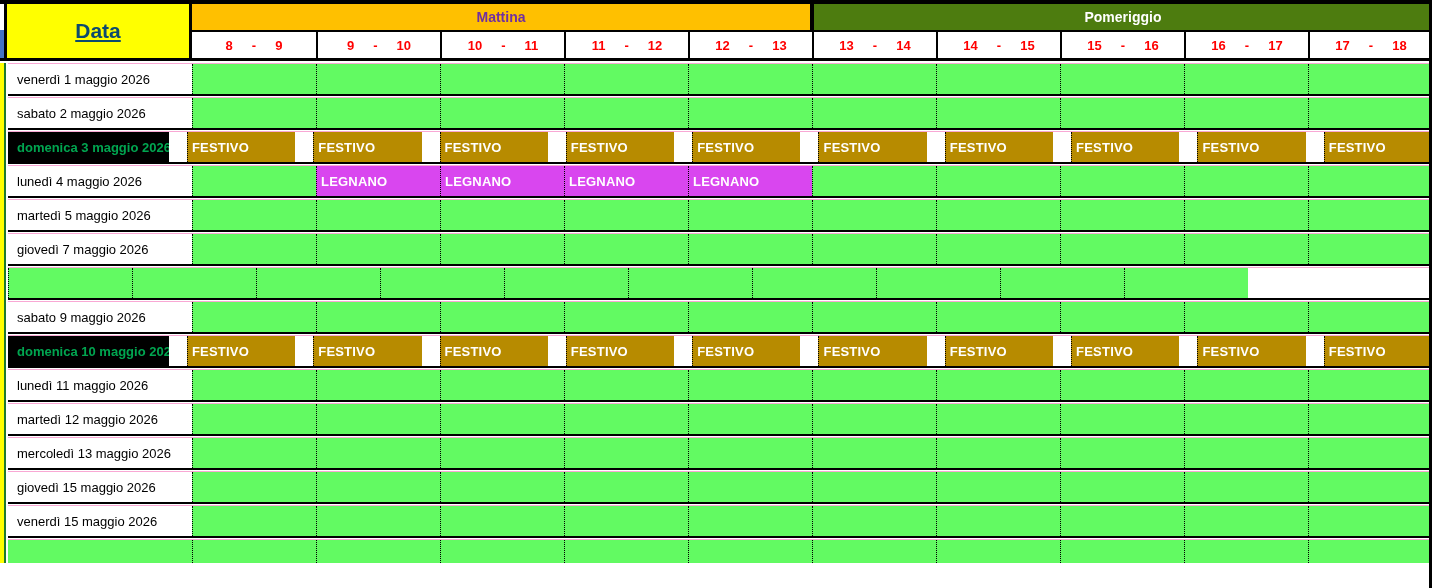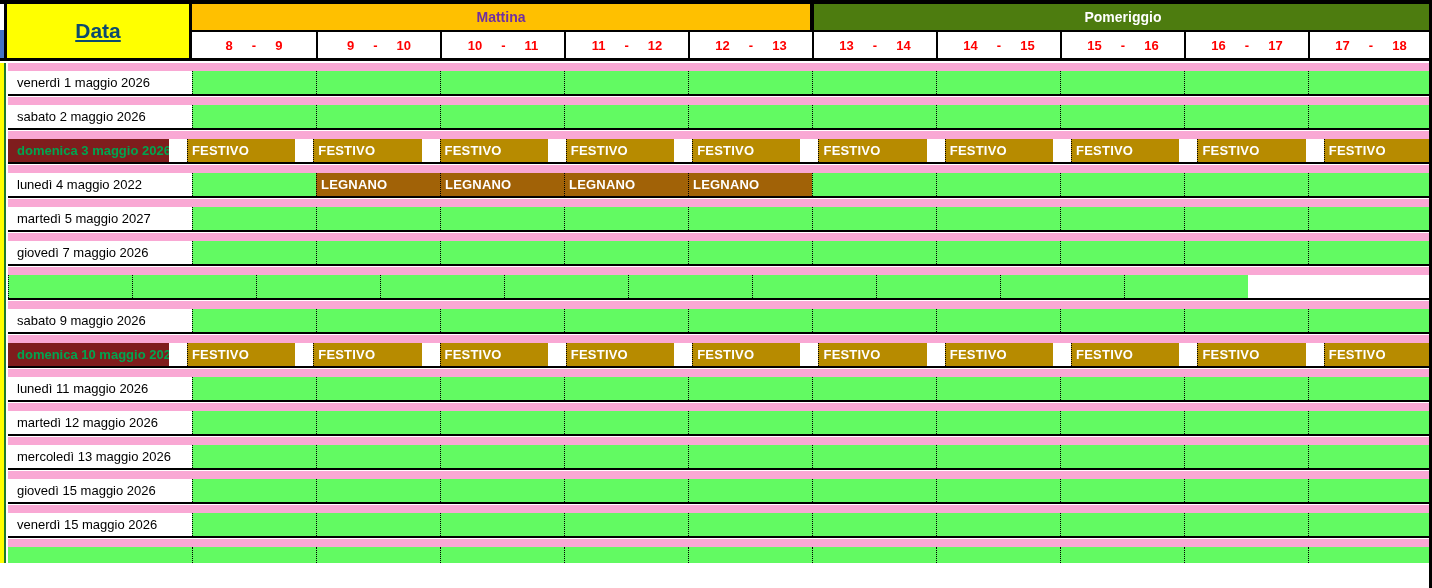--- a/index.html
+++ b/index.html
@@ -47,38 +47,38 @@
 
   
   .body { display: flex; }
   .gutter {
     width: 8px; align-self: stretch;
     background: linear-gradient(to right, #FFFF00 0, #FFFF00 4px, #1F7A2E 4px, #1F7A2E 6px, #fff 6px);
   }
   .rows { width: 1424px; }
   .row {
     display: flex; height: 33px;
-    border-top: 8px solid #f9a8d4; border-bottom: 2px solid #000;
+    border-top: 1px solid #f9a8d4; border-bottom: 2px solid #000;
     margin-bottom: 1px; background: #fff;
   }
   .date-cell {
     width: 184px; background: #fff; color: #000;
     font-size: 13px; display: flex; align-items: center; padding-left: 9px;
     white-space: nowrap; overflow: hidden;
   }
-  .date-cell.holiday { background: #7f1d1d; color: #00A550; font-weight: bold; }
+  .date-cell.holiday { background: #000000; color: #00A550; font-weight: bold; }
   .slot {
     width: 124px; border-left: 1px dotted #000;
     display: flex; align-items: center; padding-left: 4px;
     font-weight: bold; font-size: 13px; color: #fff;
     white-space: nowrap; overflow: hidden; letter-spacing: 0.2px;
   }
   .slot.free    { background: #62FA62; }
   .slot.festivo { background: #B78B00; margin-left: 18px; }
-  .slot.legnano { background: #a16207; }
+  .slot.legnano { background: #d946ef; }
 
   
   .row.strip { height: 24px; border-bottom: none; margin-bottom: 0; }
   .row.strip .date-cell { background: #62FA62; }
 
   
   .right-bar { position: absolute; top: 0; right: 0; width: 3px; height: 588px; background: #000; }
 </style>
 </head>
 <body>
@@ -192,34 +192,34 @@
           <div class="slot festivo">FESTIVO</div>
           <div class="slot festivo">FESTIVO</div>
           <div class="slot festivo">FESTIVO</div>
           <div class="slot festivo">FESTIVO</div>
           <div class="slot festivo">FESTIVO</div>
           <div class="slot festivo">FESTIVO</div>
           <div class="slot festivo">FESTIVO</div>
           <div class="slot festivo">FESTIVO</div>
         </div>
         <div class="row">
-          <div class="date-cell">lunedì 4 maggio 2022</div>
+          <div class="date-cell">lunedì 4 maggio 2026</div>
           <div class="slot free"></div>
           <div class="slot legnano">LEGNANO</div>
           <div class="slot legnano">LEGNANO</div>
           <div class="slot legnano">LEGNANO</div>
           <div class="slot legnano">LEGNANO</div>
           <div class="slot free"></div>
           <div class="slot free"></div>
           <div class="slot free"></div>
           <div class="slot free"></div>
           <div class="slot free"></div>
         </div>
         <div class="row">
-          <div class="date-cell">martedì 5 maggio 2027</div>
+          <div class="date-cell">martedì 5 maggio 2026</div>
           <div class="slot free"></div>
           <div class="slot free"></div>
           <div class="slot free"></div>
           <div class="slot free"></div>
           <div class="slot free"></div>
           <div class="slot free"></div>
           <div class="slot free"></div>
           <div class="slot free"></div>
           <div class="slot free"></div>
           <div class="slot free"></div>

